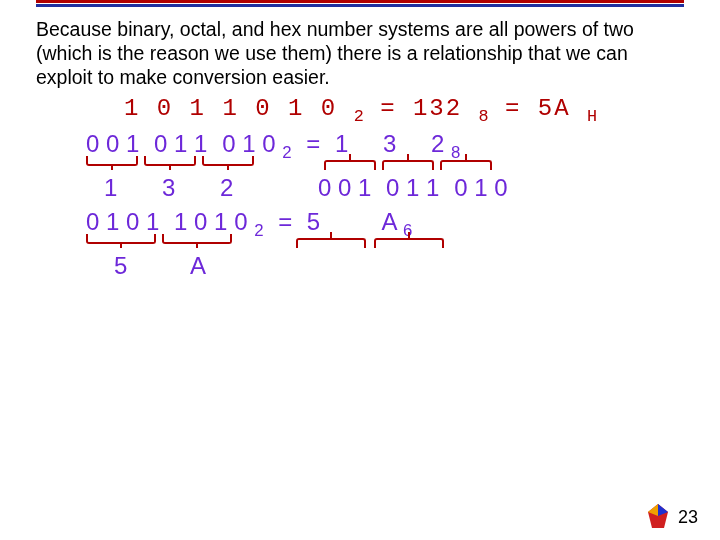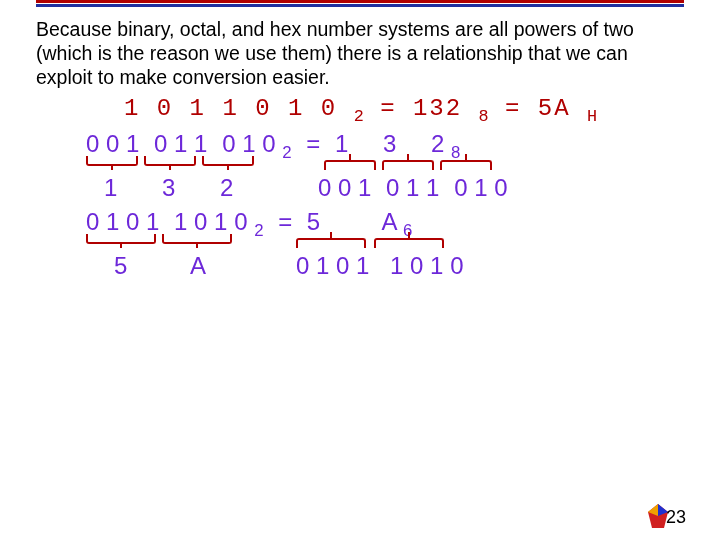--- a/index.html
+++ b/index.html
@@ -89,21 +89,21 @@
     left: 50%;
     top: -8px;
     width: 2px;
     height: 6px;
     background: #b00000;
     transform: translateX(-50%);
   }
   .digit-under { position: absolute; top: 44px; }
   .pagenum {
     position: absolute;
-    right: 34px;
+    right: 22px;
     bottom: 12px;
     font-size: 18px;
   }
   .logo {
     position: absolute;
     right: 48px;
     bottom: 10px;
     width: 28px;
     height: 28px;
   }
@@ -191,24 +191,20 @@
         <div class="stem"></div>
       </div>
     <span class="digit-under" style="left:28px;">5</span>
     <span class="digit-under" style="left:104px;">A</span>
     <div class="brk-up" style="left:210px; width:66px; top:30px;">
         <div class="stem"></div>
       </div>
     <div class="brk-up" style="left:288px; width:66px; top:30px;">
         <div class="stem"></div>
       </div>
-    <div class="row-bot" style="left:210px;">
-      <span class="bits">0 1 0 1</span><span class="gap"></span>
-      <span class="bits">1 0 1 0</span>
-    </div>
   </div>
 
   <svg class="logo" viewBox="0 0 28 28">
     <polygon points="14,2 24,10 20,26 8,26 4,10" fill="#d02020"></polygon>
     <polygon points="14,2 24,10 14,14" fill="#2030d0"></polygon>
     <polygon points="14,2 4,10 14,14" fill="#f0a000"></polygon>
   </svg>
   <div class="pagenum">23</div>
 
 </div>

